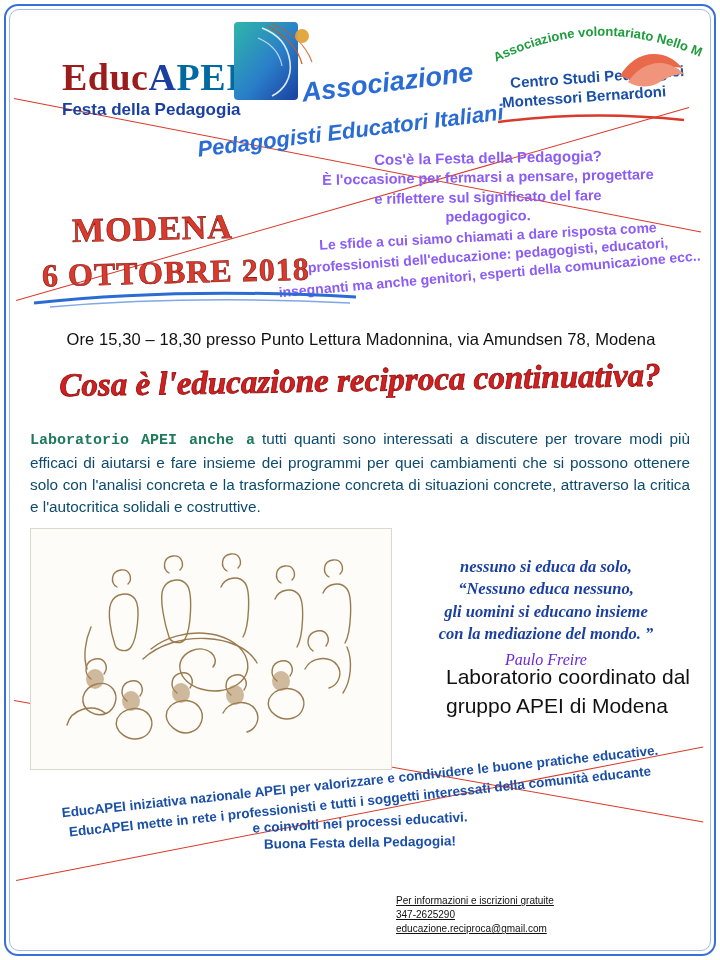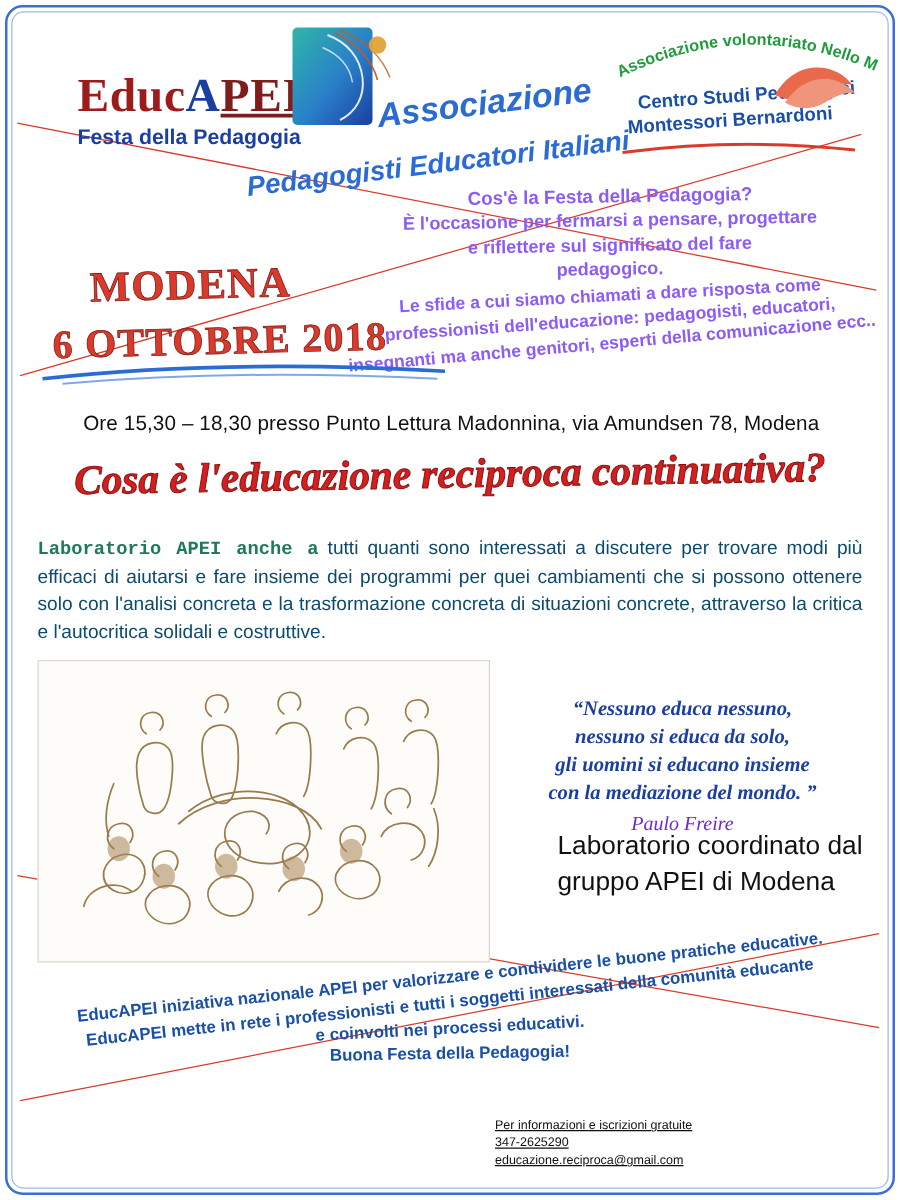--- a/index.html
+++ b/index.html
@@ -59,21 +59,21 @@
   }
   .logo-line1 {
     font-family: "Liberation Serif", serif;
     font-size: 38px;
     font-weight: bold;
     letter-spacing: 0.5px;
     line-height: 1;
   }
   .logo-educ { color: #9c1c1c; }
   .logo-a { color: #1a3fa0; }
-  .logo-pei { color: #7f1d1d; text-decoration: underline; }
+  .logo-pei { color: #0369a1; }
   .logo-line2 {
     margin-top: 4px;
     font-size: 17px;
     font-weight: bold;
     color: #1a3fa0;
     font-family: "Liberation Sans", sans-serif;
   }
   .logo-mark {
     position: absolute;
     left: 228px; top: 18px;
@@ -417,22 +417,22 @@
         <ellipse cx="64" cy="150" rx="9" ry="10"></ellipse>
         <ellipse cx="100" cy="172" rx="9" ry="10"></ellipse>
         <ellipse cx="150" cy="164" rx="9" ry="10"></ellipse>
         <ellipse cx="204" cy="166" rx="9" ry="10"></ellipse>
         <ellipse cx="250" cy="152" rx="9" ry="10"></ellipse>
       </g>
     </svg>
   </div>
 
   <div class="quote">
+    <span class="qline">nessuno si educa da solo,</span>
     <span class="qline">“Nessuno educa nessuno,</span>
-    <span class="qline">nessuno si educa da solo,</span>
     <span class="qline">gli uomini si educano insieme</span>
     <span class="qline">con la mediazione del mondo. ”</span>
     <span class="author">Paulo Freire</span>
   </div>
 
   <div class="coord">
     <div>Laboratorio coordinato dal</div>
     <div>gruppo APEI di Modena</div>
   </div>
 

